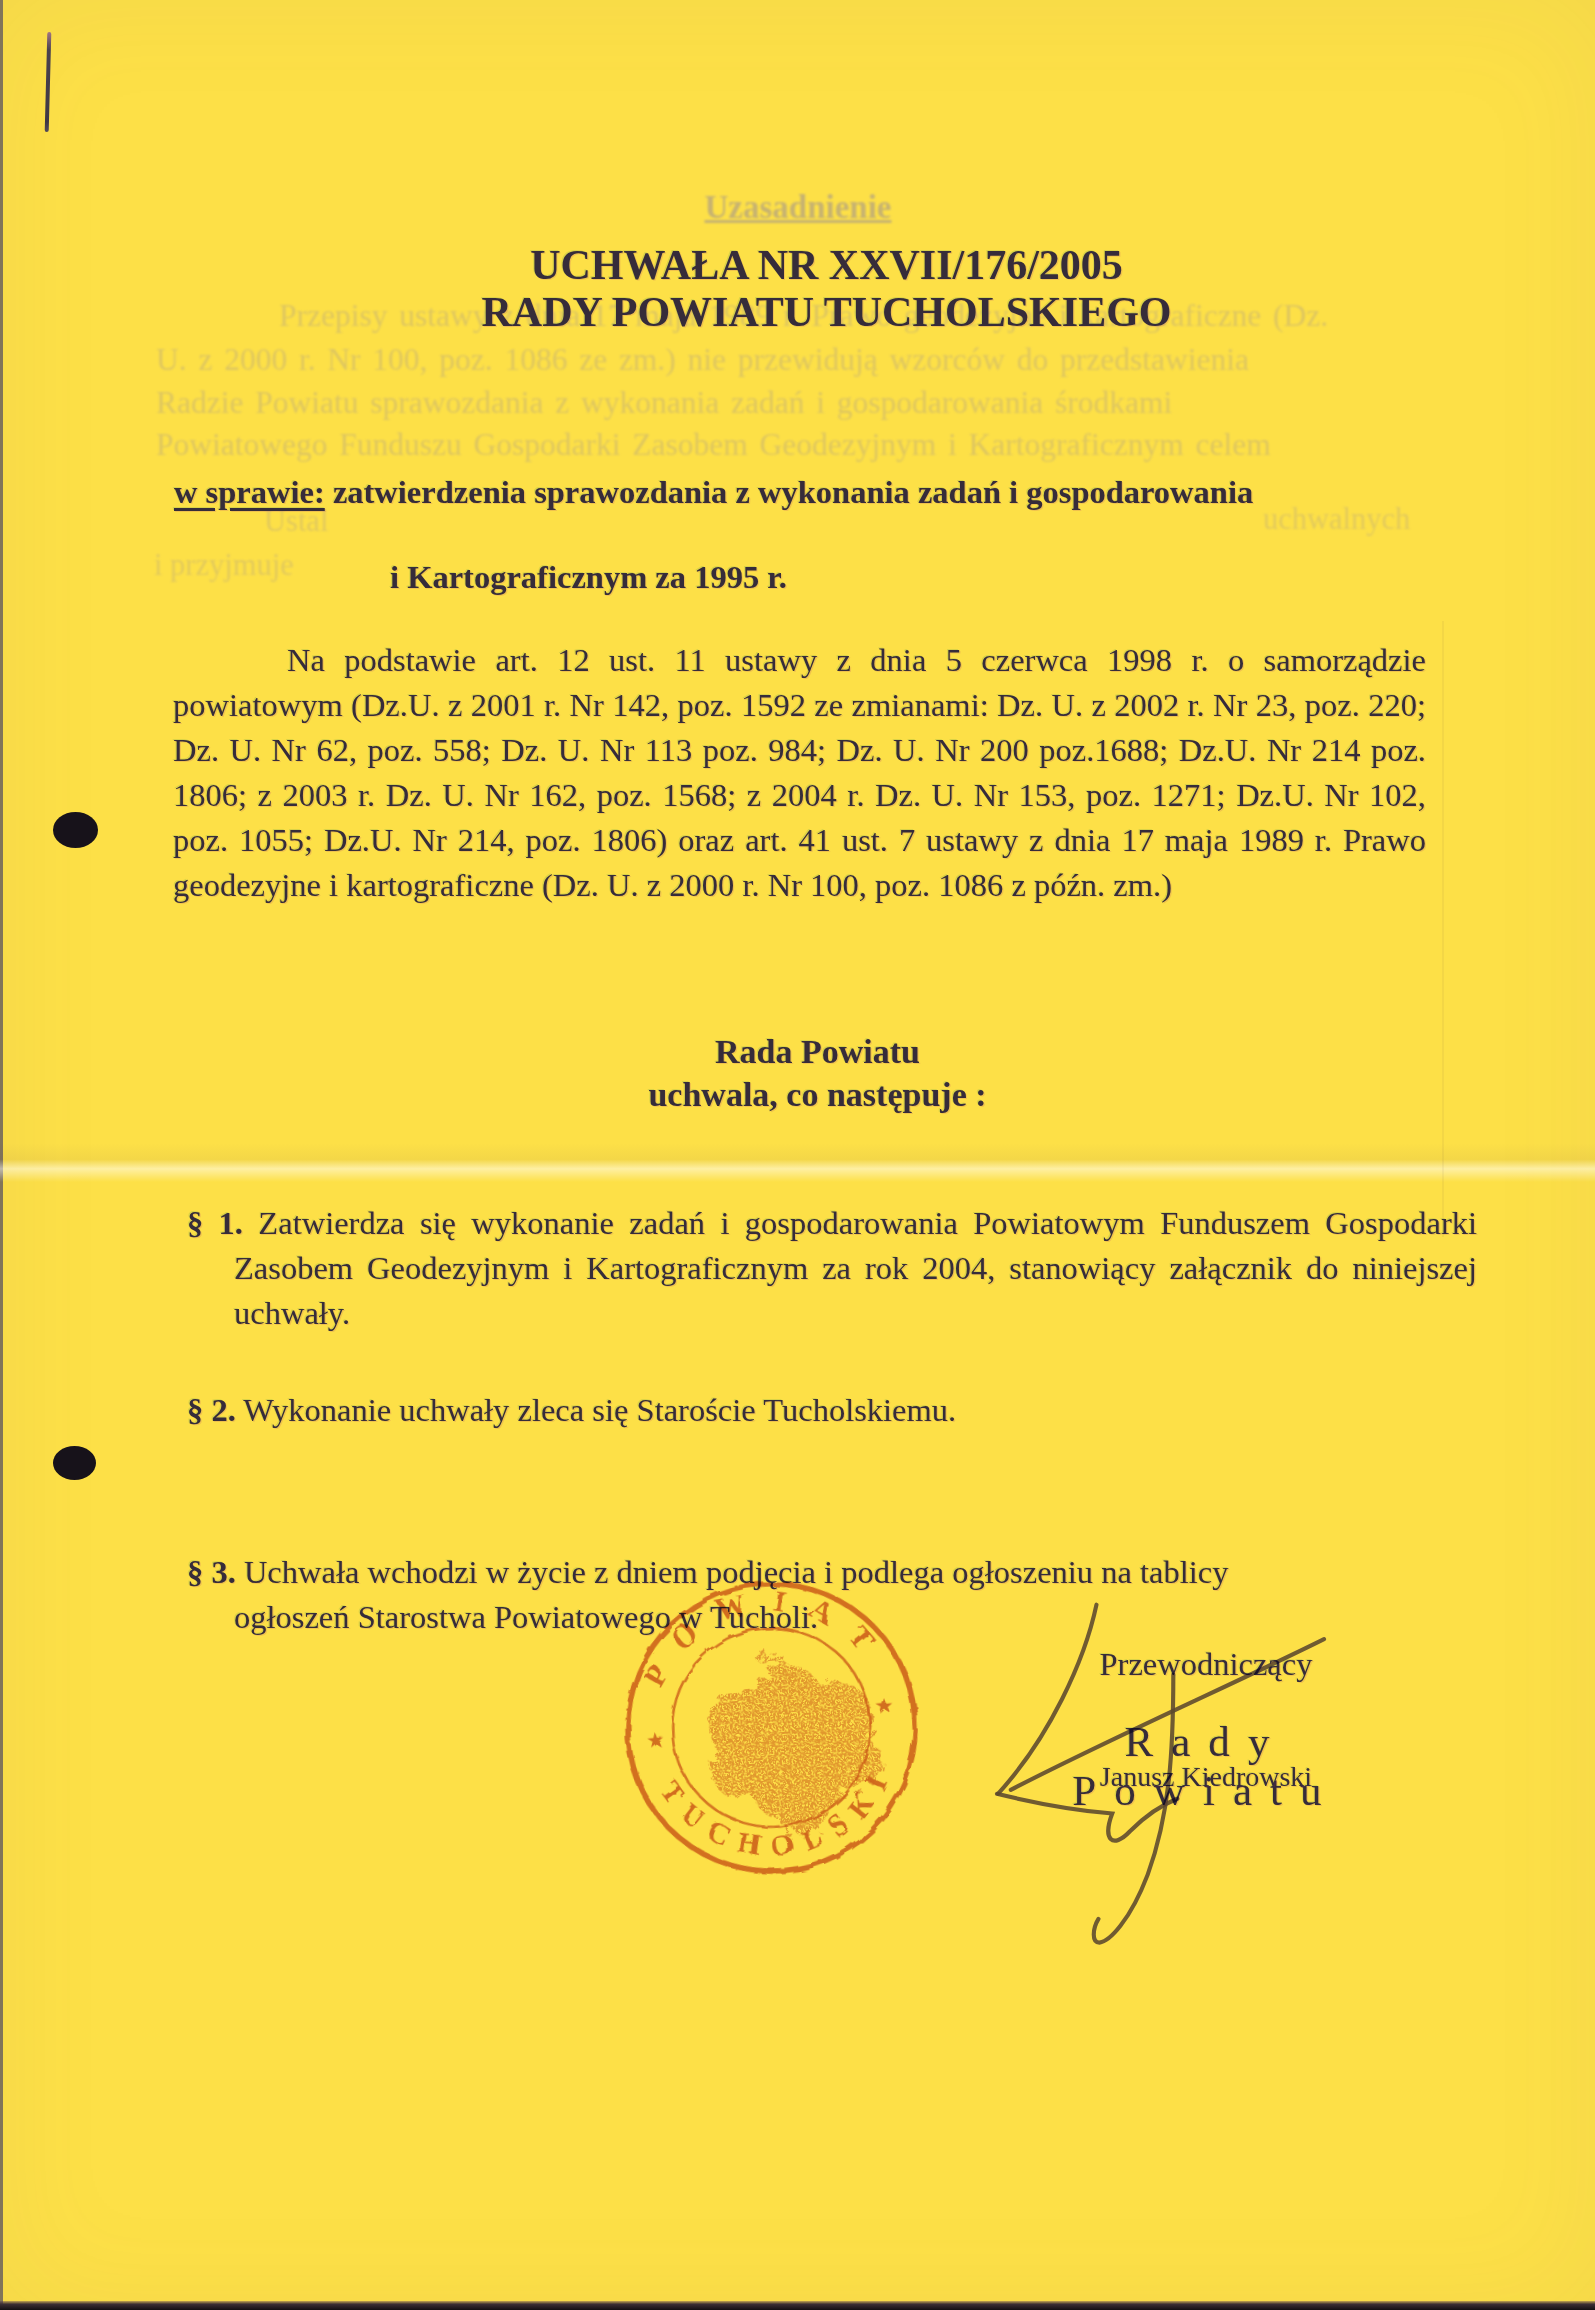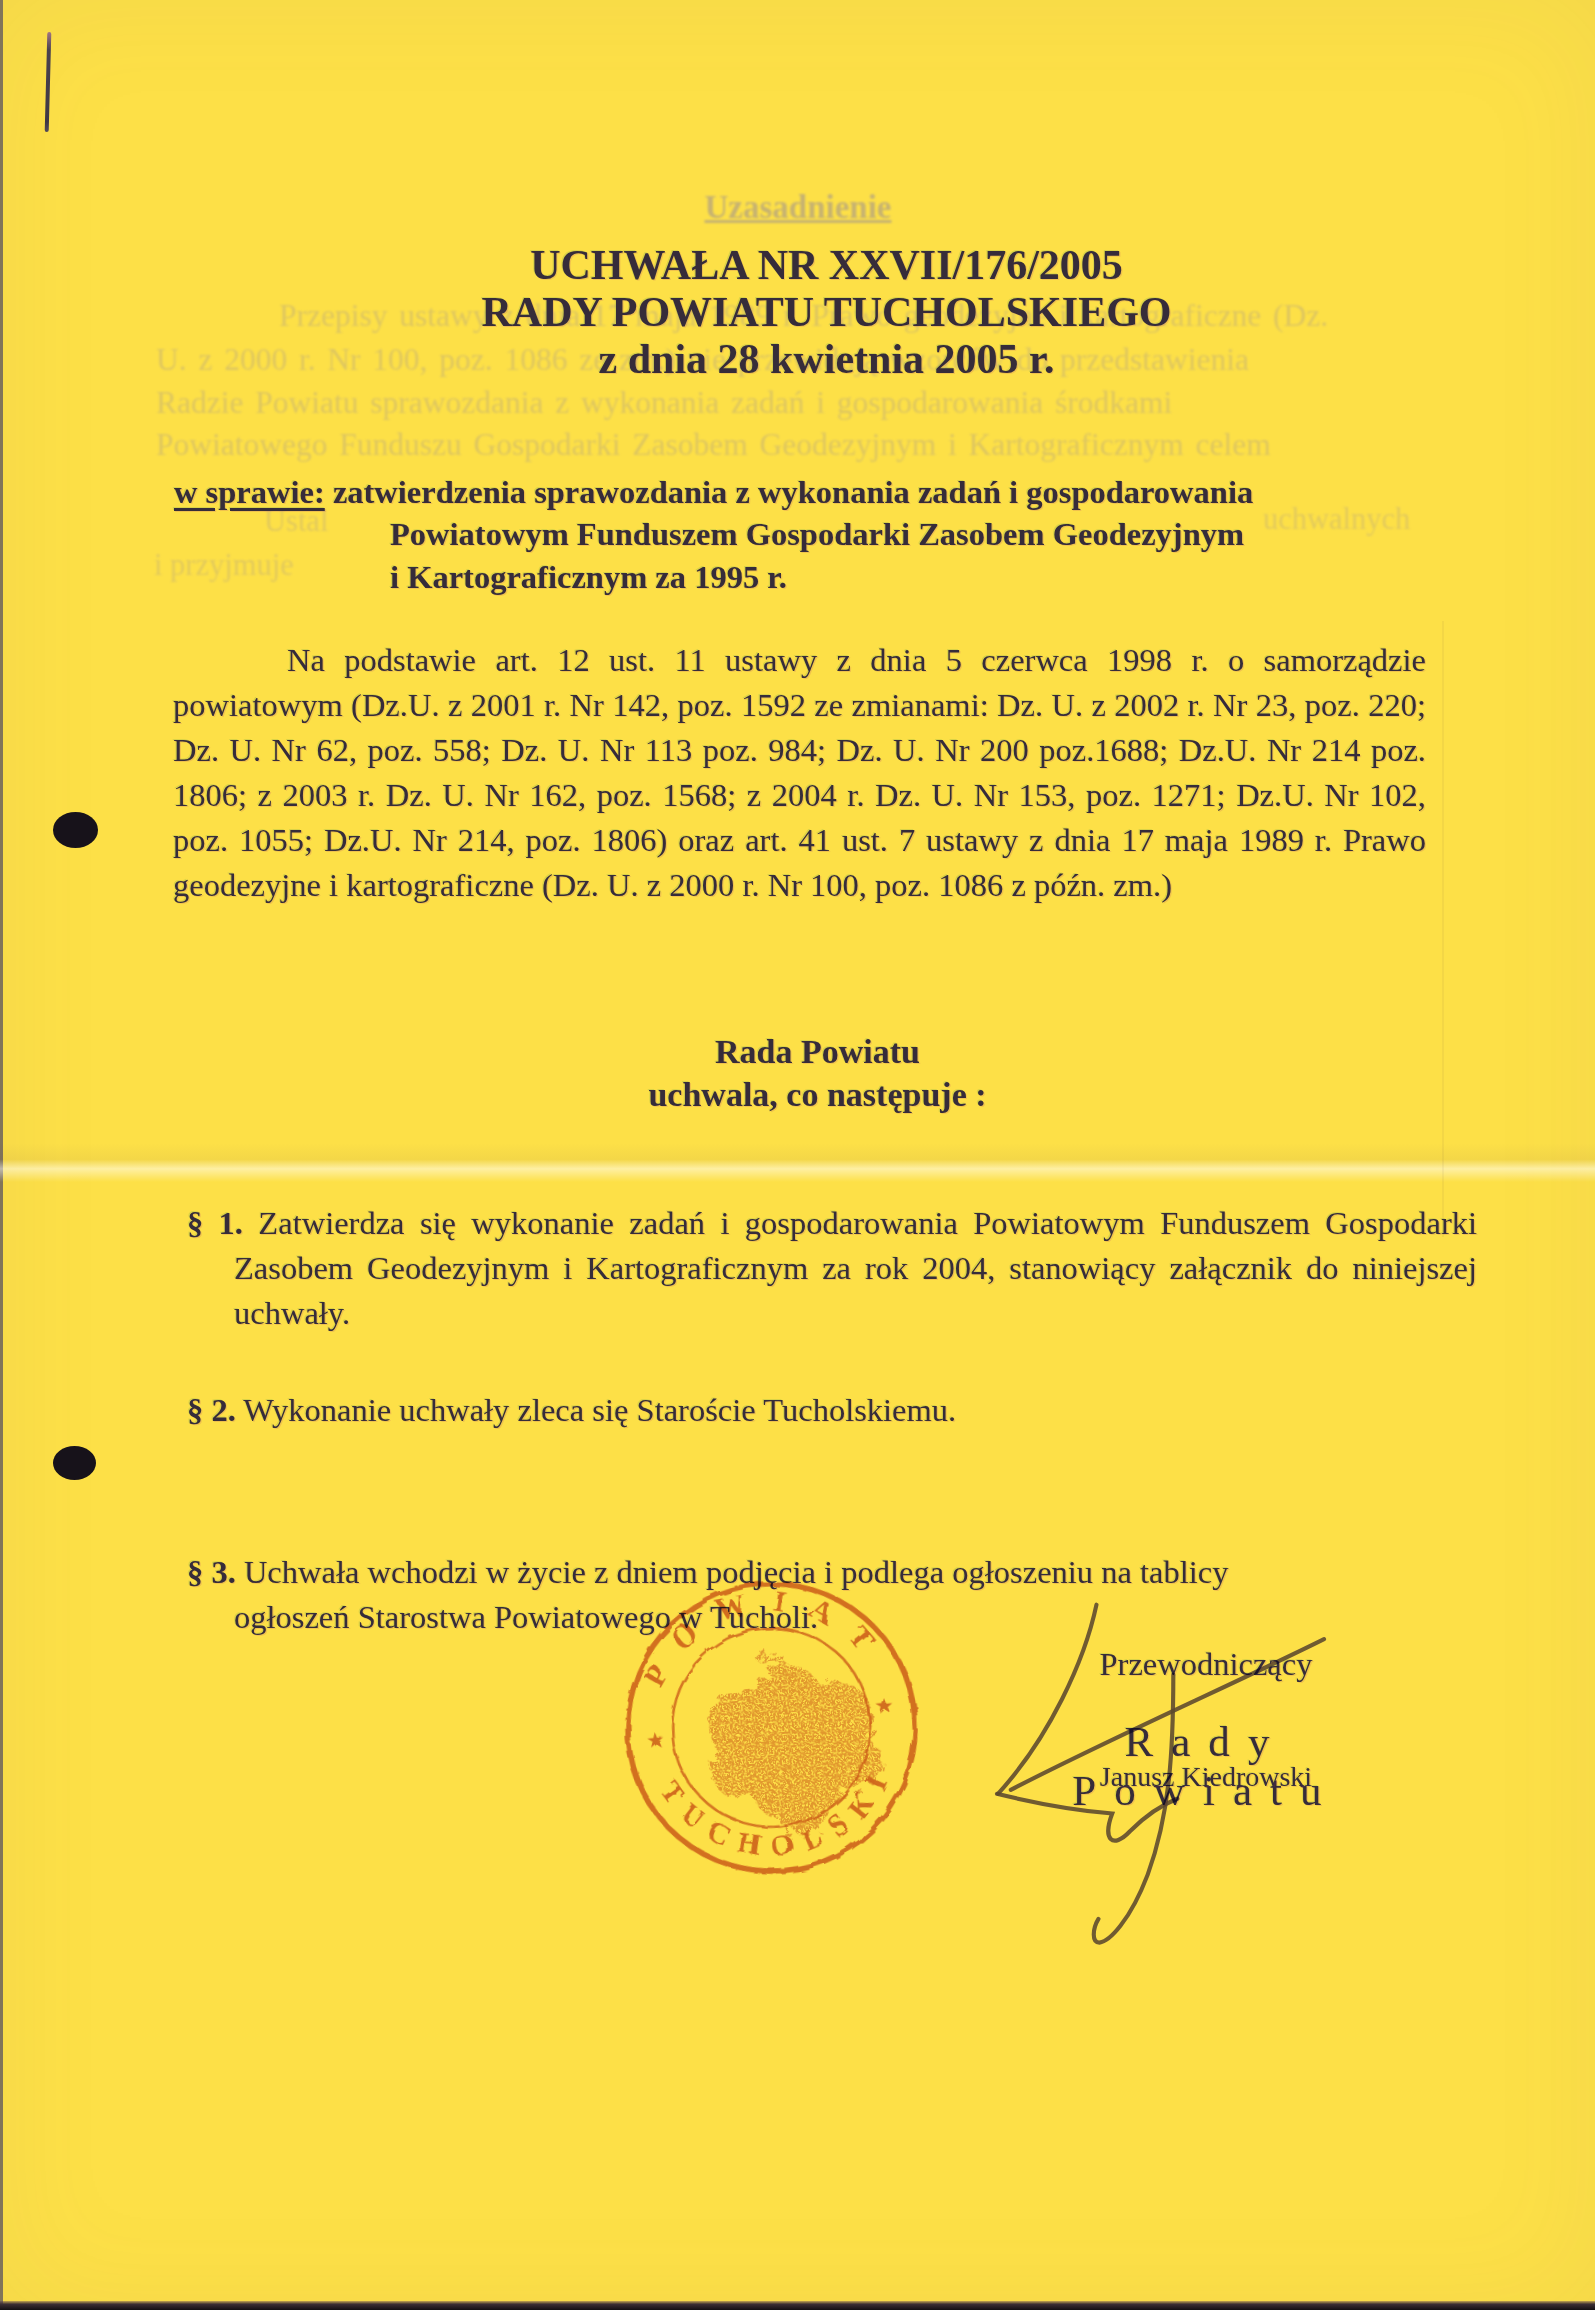--- a/index.html
+++ b/index.html
@@ -65,25 +65,23 @@
   <div class="abs ser ghost gl" style="left:156px;top:342px;">U. z 2000 r. Nr 100, poz. 1086 ze zm.) nie przewidują wzorców do przedstawienia</div>
   <div class="abs ser ghost gl" style="left:156px;top:385px;">Radzie Powiatu sprawozdania z wykonania zadań i gospodarowania środkami</div>
   <div class="abs ser ghost gl" style="left:156px;top:427px;">Powiatowego Funduszu Gospodarki Zasobem Geodezyjnym i Kartograficznym celem</div>
   <div class="abs ser ghost gf" style="left:264px;top:504px;">Ustal</div>
   <div class="abs ser ghost gf" style="left:1263px;top:502px;">uchwalnych</div>
   <div class="abs ser ghost gf" style="left:154px;top:548px;">i przyjmuje</div>
 
   <div class="abs ser b fringe title">
     <div>UCHWAŁA NR XXVII/176/2005</div>
     <div>RADY POWIATU TUCHOLSKIEGO</div>
-    <div>z dnia 28 kwietnia 2005 r.</div>
   </div>
 
   <div class="abs ser b fringe subject subj1"><span class="u">w sprawie:</span><span> zatwierdzenia sprawozdania z wykonania zadań i gospodarowania</span></div>
-  <div class="abs ser b fringe subject subj2">Powiatowym Funduszem Gospodarki Zasobem Geodezyjnym</div>
   <div class="abs ser b fringe subject subj3">i Kartograficznym za 1995 r.</div>
 
   <div class="abs ser fringe legal">Na podstawie art. 12 ust. 11 ustawy z dnia 5 czerwca 1998 r. o samorządzie powiatowym (Dz.U. z 2001 r. Nr 142, poz. 1592 ze zmianami: Dz. U. z 2002 r. Nr 23, poz. 220; Dz. U. Nr 62, poz. 558; Dz. U. Nr 113 poz. 984; Dz. U. Nr 200 poz.1688; Dz.U. Nr 214 poz. 1806; z 2003 r. Dz. U. Nr 162, poz. 1568; z 2004 r. Dz. U. Nr 153, poz. 1271; Dz.U. Nr 102, poz. 1055; Dz.U. Nr 214, poz. 1806) oraz art. 41 ust. 7 ustawy z dnia 17 maja 1989 r. Prawo geodezyjne i kartograficzne (Dz. U. z 2000 r. Nr 100, poz. 1086 z późn. zm.)</div>
 
   <div class="abs ser b fringe enact">
     <div>Rada Powiatu</div>
     <div>uchwala, co następuje :</div>
   </div>
 
   <div class="abs ser fringe sec sec1"><span class="b">§ 1.</span><span> Zatwierdza się wykonanie zadań i gospodarowania Powiatowym Funduszem Gospodarki Zasobem Geodezyjnym i Kartograficznym za rok 2004, stanowiący załącznik do niniejszej uchwały.</span></div>

